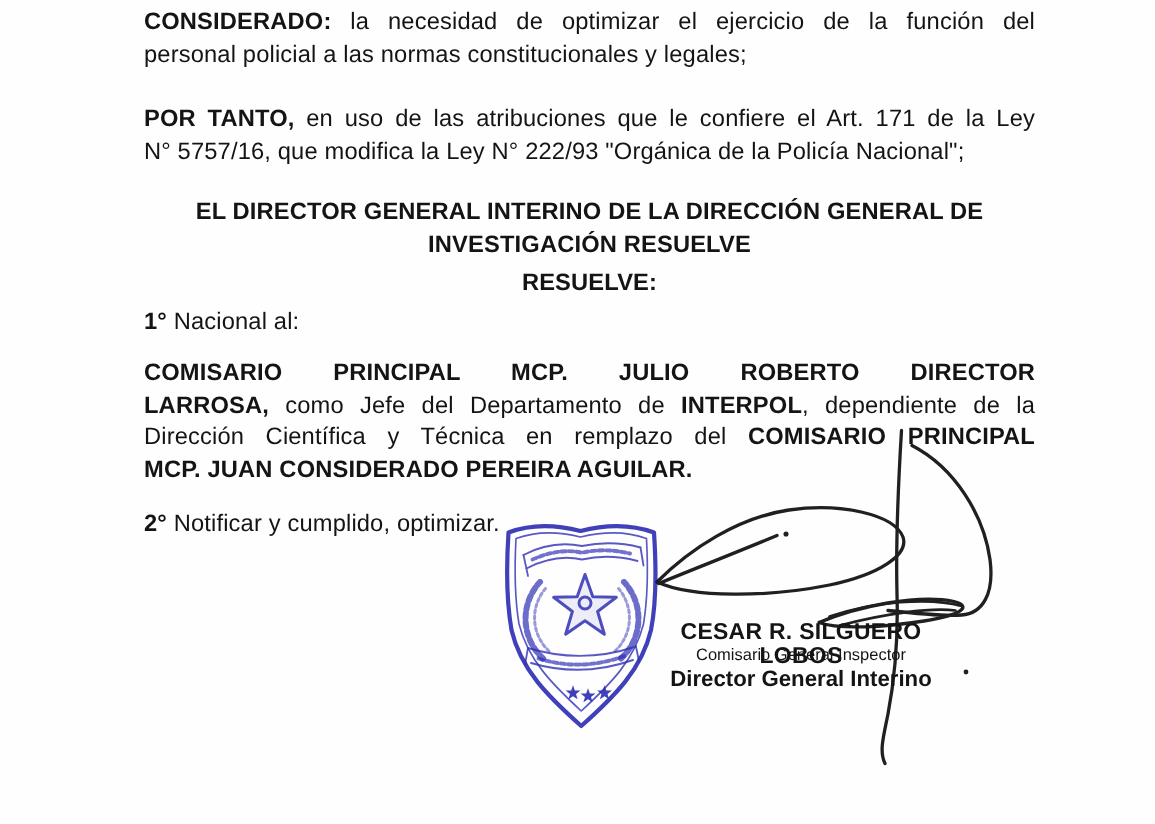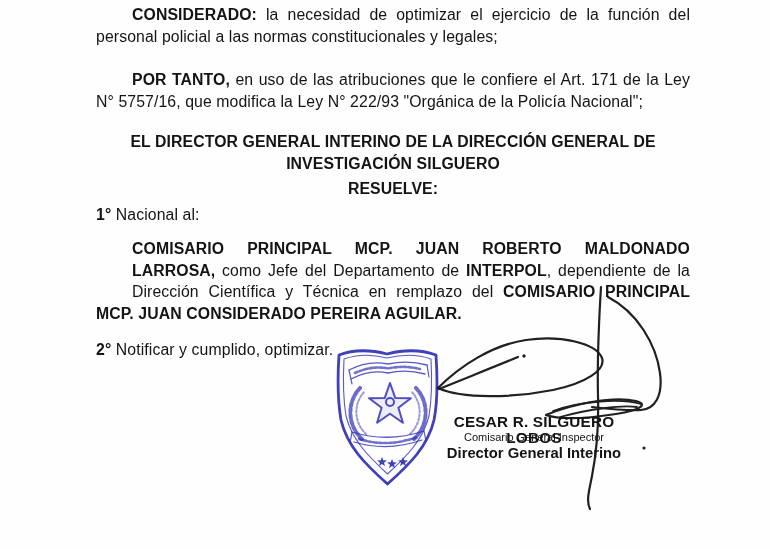--- a/index.html
+++ b/index.html
@@ -11,21 +11,21 @@
     -webkit-font-smoothing:antialiased;
   }
   .page{position:absolute;inset:0;}
   .para{
     position:absolute;left:96px;width:594px;
   }
   .doc-line{
     height:21.5px;line-height:21.5px;font-size:15.8px;
     white-space:nowrap;letter-spacing:0.1px;
   }
-  .doc-line.align-justify{white-space:normal;text-align:justify;text-align-last:justify;margin-left:36px;}
+  .doc-line.align-justify{white-space:normal;text-align:justify;text-align-last:justify;}
   .doc-line.align-center{text-align:center;}
   .doc-line.align-left{text-align:left;}
   .seg{color:#141414;}
   .seg.bold{font-weight:bold;}
   #p-considerando{top:4px;}
   #p-portanto{top:69px;}
   #p-heading{top:131px;}
   #p-resuelve{top:178px;}
   #p-articulo1{top:204px;}
   #p-nombramiento{top:238px;}
@@ -49,30 +49,30 @@
   <div class="para" id="p-considerando">
       <div class="doc-line align-justify"><span class="seg bold">CONSIDERADO:</span><span class="seg"> la necesidad de optimizar el ejercicio de la función del</span></div>
       <div class="doc-line align-left"><span class="seg">personal policial a las normas constitucionales y legales;</span></div>
     </div>
   <div class="para" id="p-portanto">
       <div class="doc-line align-justify"><span class="seg bold">POR TANTO,</span><span class="seg"> en uso de las atribuciones que le confiere el Art. 171 de la Ley</span></div>
       <div class="doc-line align-left"><span class="seg">N° 5757/16, que modifica la Ley N° 222/93 "Orgánica de la Policía Nacional";</span></div>
     </div>
   <div class="para" id="p-heading">
       <div class="doc-line align-center"><span class="seg bold">EL DIRECTOR GENERAL INTERINO DE LA DIRECCIÓN GENERAL DE</span></div>
-      <div class="doc-line align-center"><span class="seg bold">INVESTIGACIÓN SILGUERO</span></div>
+      <div class="doc-line align-center"><span class="seg bold">INVESTIGACIÓN RESUELVE</span></div>
     </div>
   <div class="para" id="p-resuelve">
       <div class="doc-line align-center"><span class="seg bold">RESUELVE:</span></div>
     </div>
   <div class="para" id="p-articulo1">
       <div class="doc-line align-left"><span class="seg bold">1°</span><span class="seg"> Nacional al:</span></div>
     </div>
   <div class="para" id="p-nombramiento">
-      <div class="doc-line align-justify"><span class="seg bold">COMISARIO PRINCIPAL MCP. JUAN ROBERTO MALDONADO</span></div>
+      <div class="doc-line align-justify"><span class="seg bold">COMISARIO PRINCIPAL MCP. JULIO ROBERTO DIRECTOR</span></div>
       <div class="doc-line align-justify"><span class="seg bold">LARROSA,</span><span class="seg"> como Jefe del Departamento de </span><span class="seg bold">INTERPOL</span><span class="seg">, dependiente de la</span></div>
       <div class="doc-line align-justify"><span class="seg">Dirección Científica y Técnica en remplazo del </span><span class="seg bold">COMISARIO PRINCIPAL</span></div>
       <div class="doc-line align-left"><span class="seg bold">MCP. JUAN CONSIDERADO PEREIRA AGUILAR.</span></div>
     </div>
   <div class="para" id="p-articulo2">
       <div class="doc-line align-left"><span class="seg bold">2°</span><span class="seg"> Notificar y cumplido, optimizar.</span></div>
     </div>
 
   <div class="sig-block">
     <div class="sig-name">CESAR R. SILGUERO LOBOS</div>

